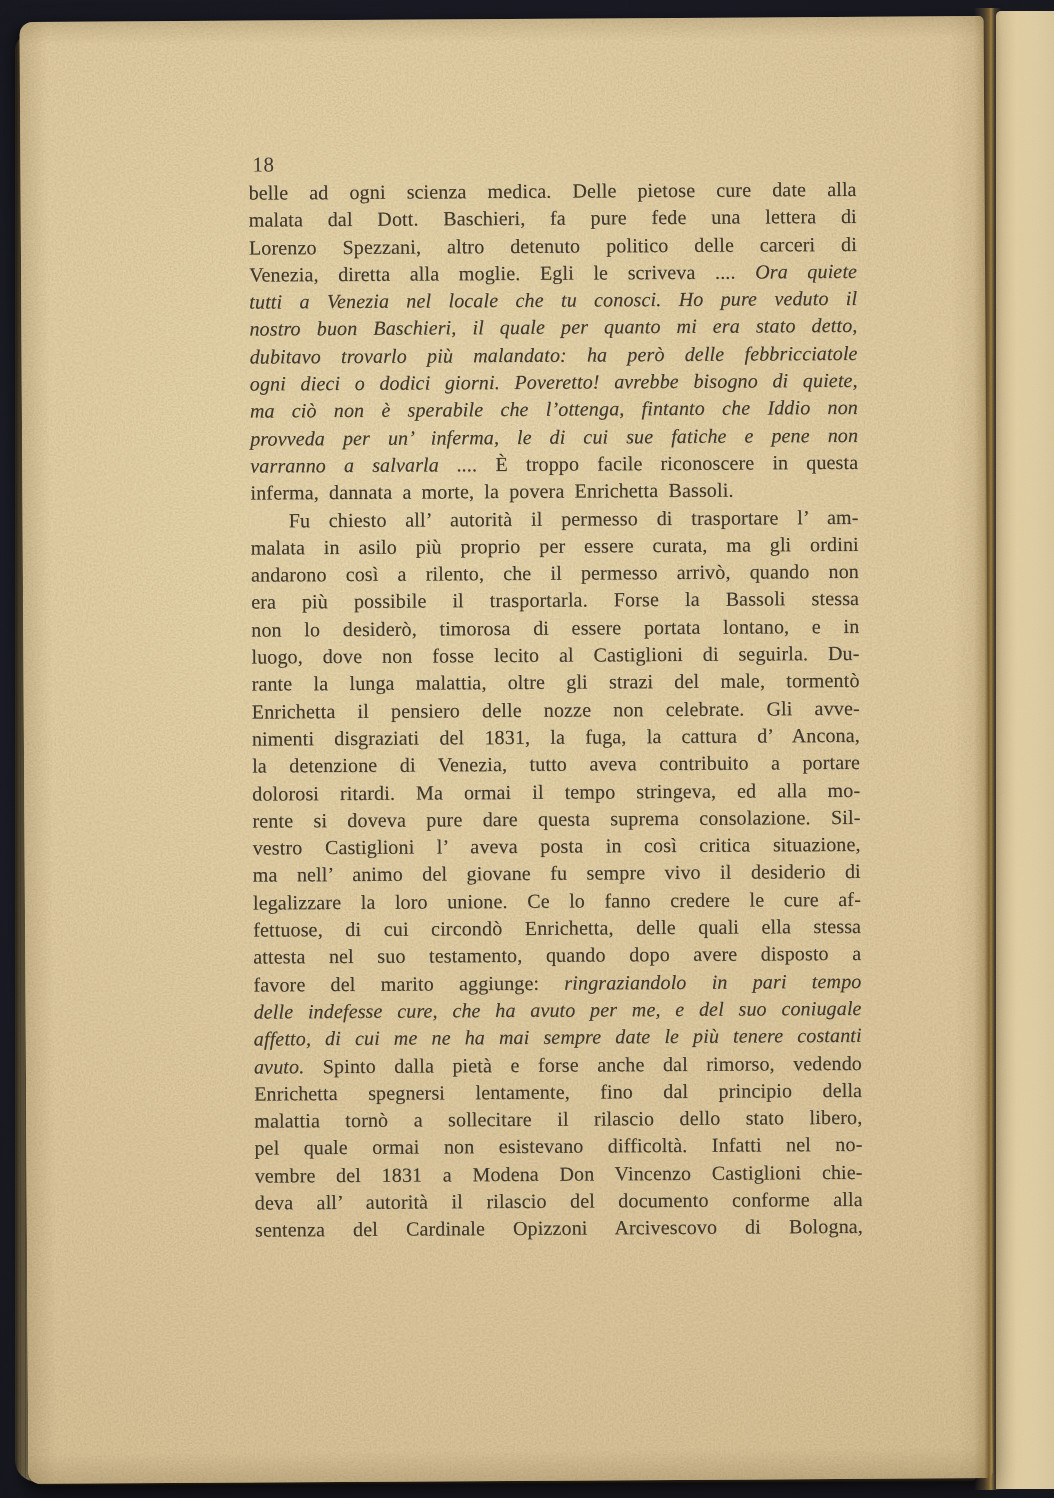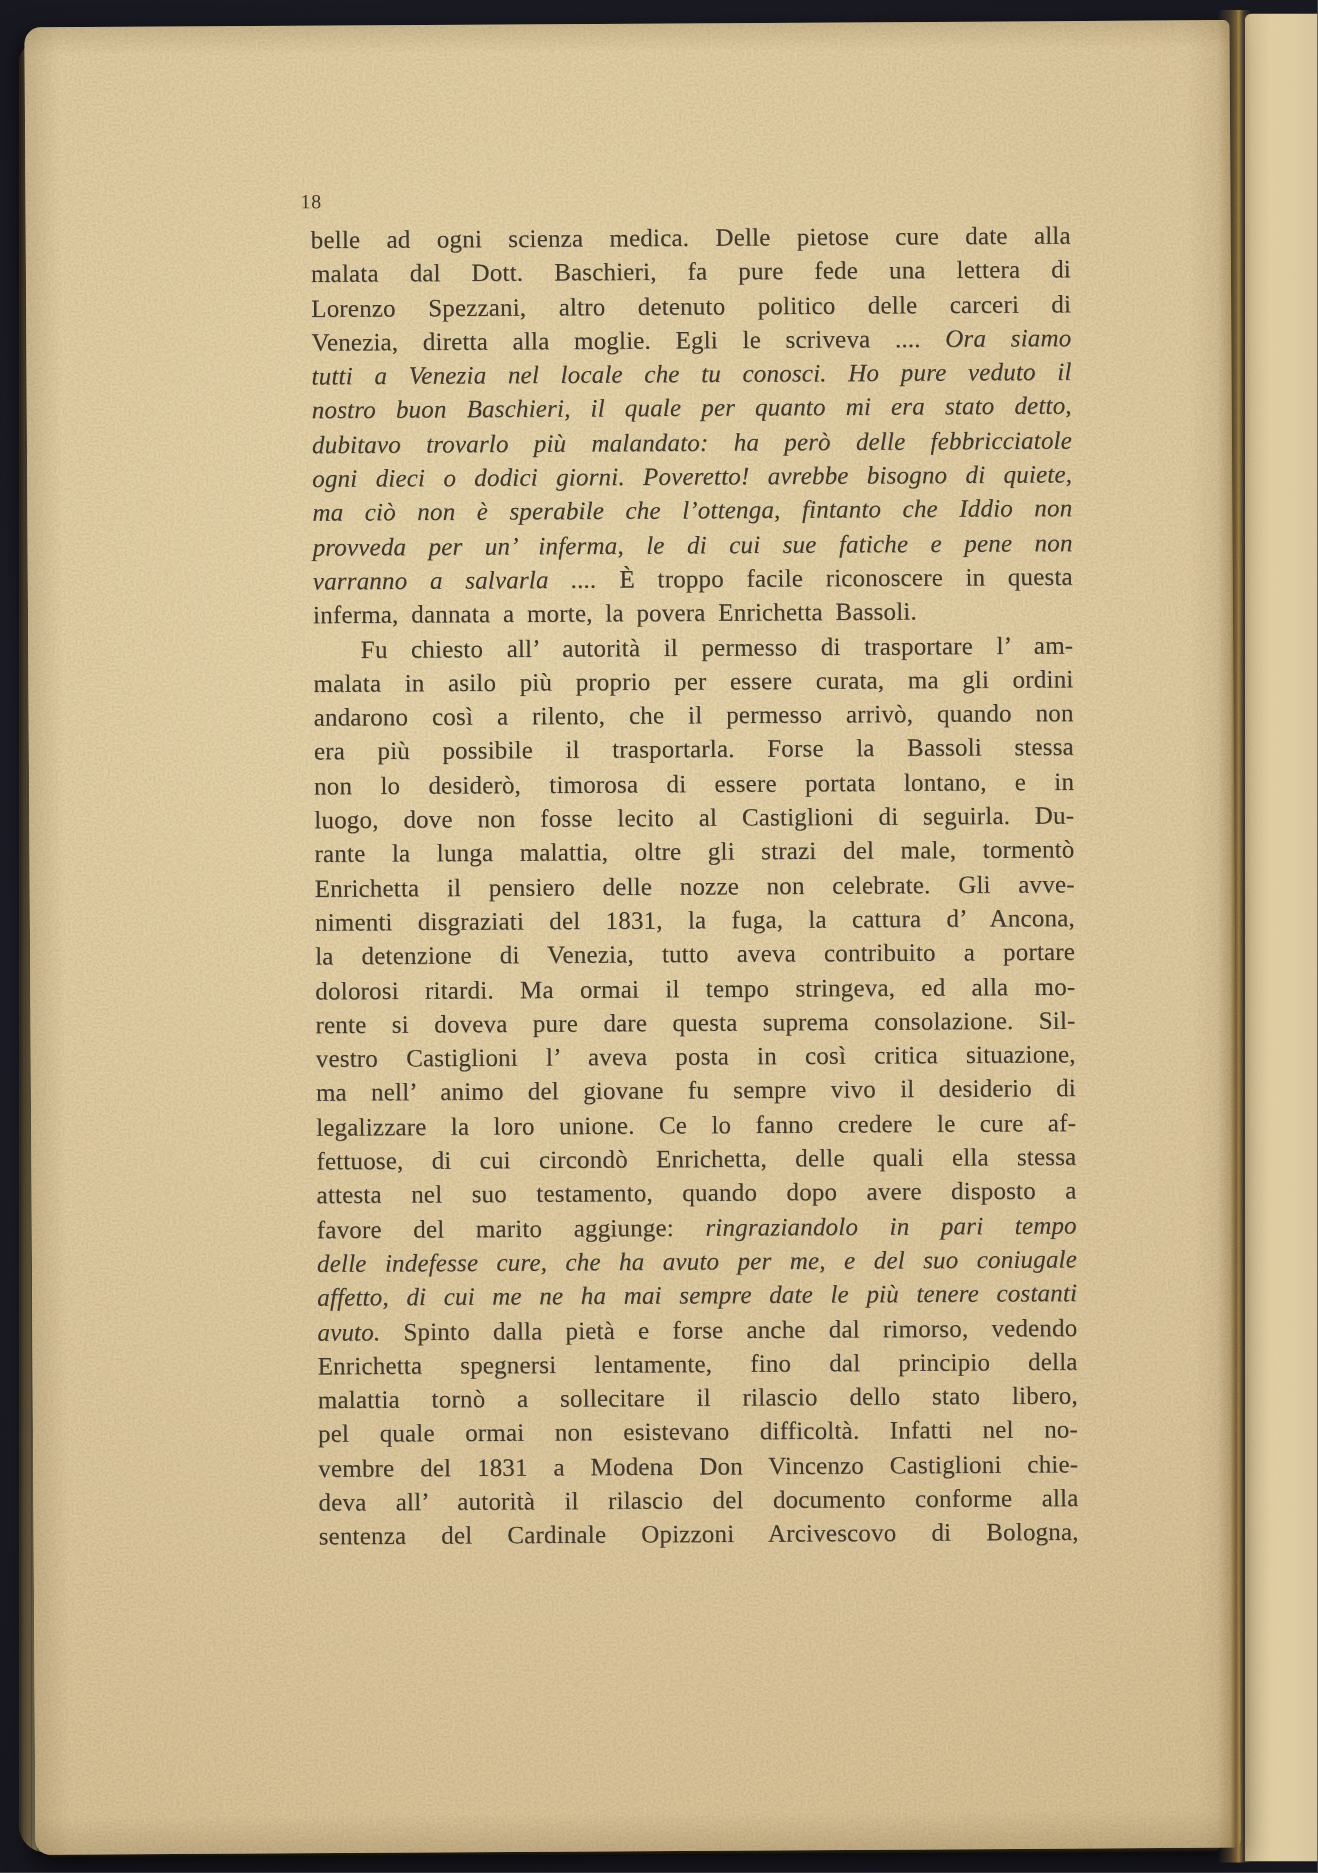--- a/index.html
+++ b/index.html
@@ -63,22 +63,22 @@
       rgba(122,96,55,0) 0%,
       rgba(140,112,62,.40) 38%,
       #6e5832 55%,
       #97793f 63%,
       rgba(170,142,86,.30) 76%,
       rgba(0,0,0,0) 100%);
     z-index:5;
   }
   
   .page-number {
-    position:absolute; left:220px; top:134px;
-    font-size:16px; line-height:1; color:#3c362c;
+    position:absolute; left:232px; top:134px;
+    font-size:21px; line-height:1; color:#3c362c;
     letter-spacing:.5px;
   }
   .text-block {
     position:absolute; left:228px; top:159px; width:608px;
     color:#3c362c;
   }
   .line {
     font-size:20px; line-height:27.3px; height:27.3px;
     text-align:justify; text-align-last:justify;
     letter-spacing:.15px;
@@ -115,21 +115,21 @@
         <rect x="0" y="0" width="100%" height="100%" filter="url(#fib)"></rect>
       </svg>
     </div>
     <div class="shade"></div>
 
     <div class="page-number">18</div>
     <div class="text-block">
         <div class="line"><span>belle ad ogni scienza medica. Delle pietose cure date alla</span></div>
         <div class="line"><span>malata dal Dott. Baschieri, fa pure fede una lettera di</span></div>
         <div class="line"><span>Lorenzo Spezzani, altro detenuto politico delle carceri di</span></div>
-        <div class="line"><span>Venezia, diretta alla moglie. Egli le scriveva .... </span><span class="it">Ora siamo</span></div>
+        <div class="line"><span>Venezia, diretta alla moglie. Egli le scriveva .... </span><span class="it">Ora quiete</span></div>
         <div class="line"><span class="it">tutti a Venezia nel locale che tu conosci. Ho pure veduto il</span></div>
         <div class="line"><span class="it">nostro buon Baschieri, il quale per quanto mi era stato detto,</span></div>
         <div class="line"><span class="it">dubitavo trovarlo più malandato: ha però delle febbricciatole</span></div>
         <div class="line"><span class="it">ogni dieci o dodici giorni. Poveretto! avrebbe bisogno di quiete,</span></div>
         <div class="line"><span class="it">ma ciò non è sperabile che l’ottenga, fintanto che Iddio non</span></div>
         <div class="line"><span class="it">provveda per un’ inferma, le di cui sue fatiche e pene non</span></div>
         <div class="line"><span class="it">varranno a salvarla ....</span><span> È troppo facile riconoscere in questa</span></div>
         <div class="line para-end"><span>inferma, dannata a morte, la povera Enrichetta Bassoli.</span></div>
         <div class="line indent"><span>Fu chiesto all’ autorità il permesso di trasportare l’ am-</span></div>
         <div class="line"><span>malata in asilo più proprio per essere curata, ma gli ordini</span></div>

